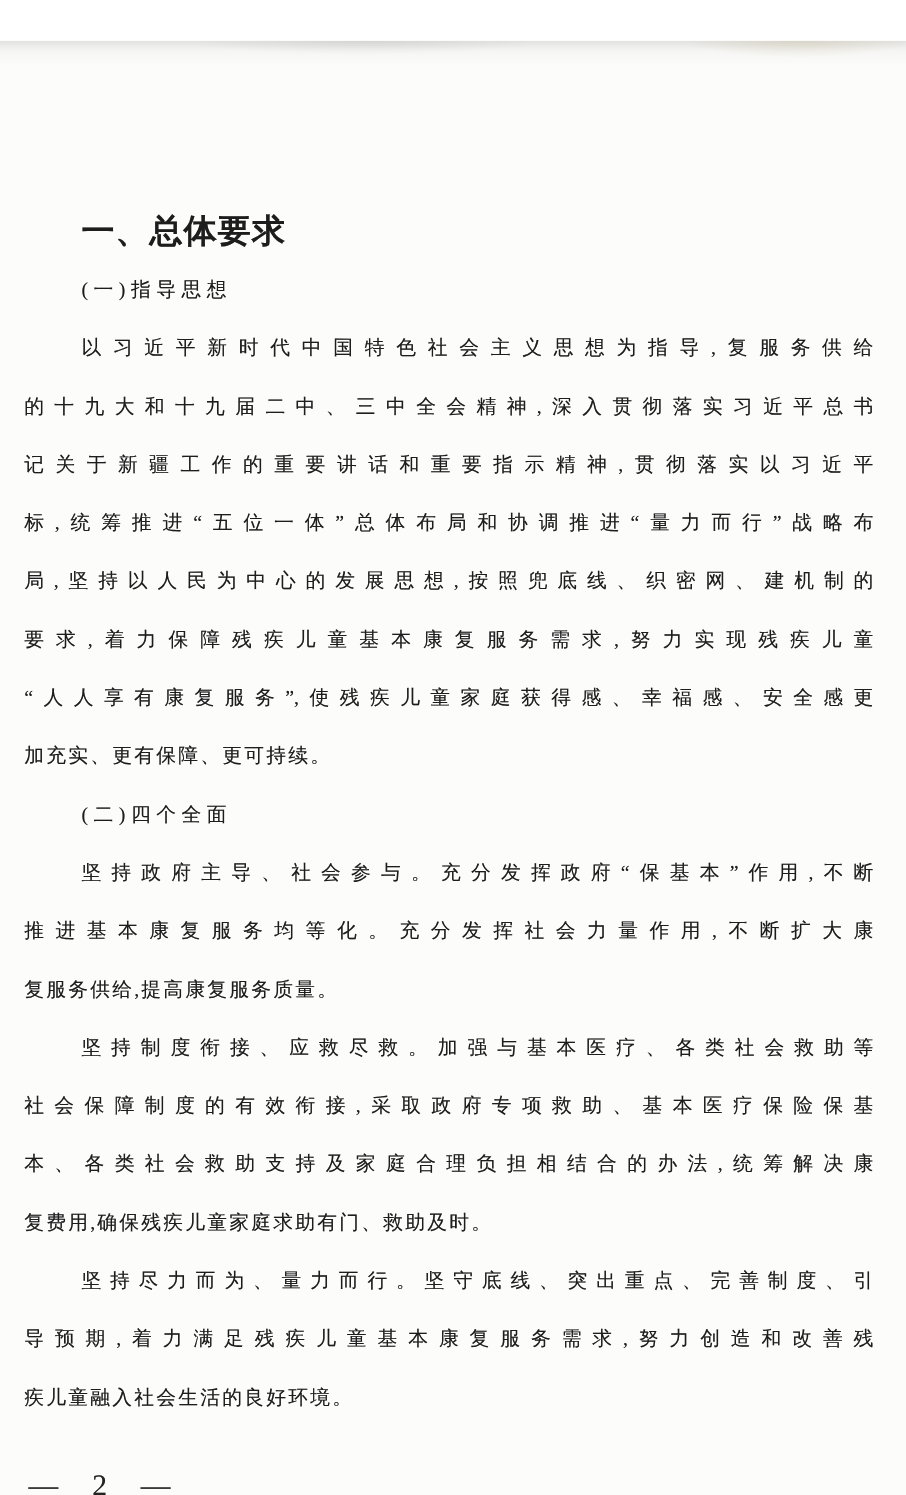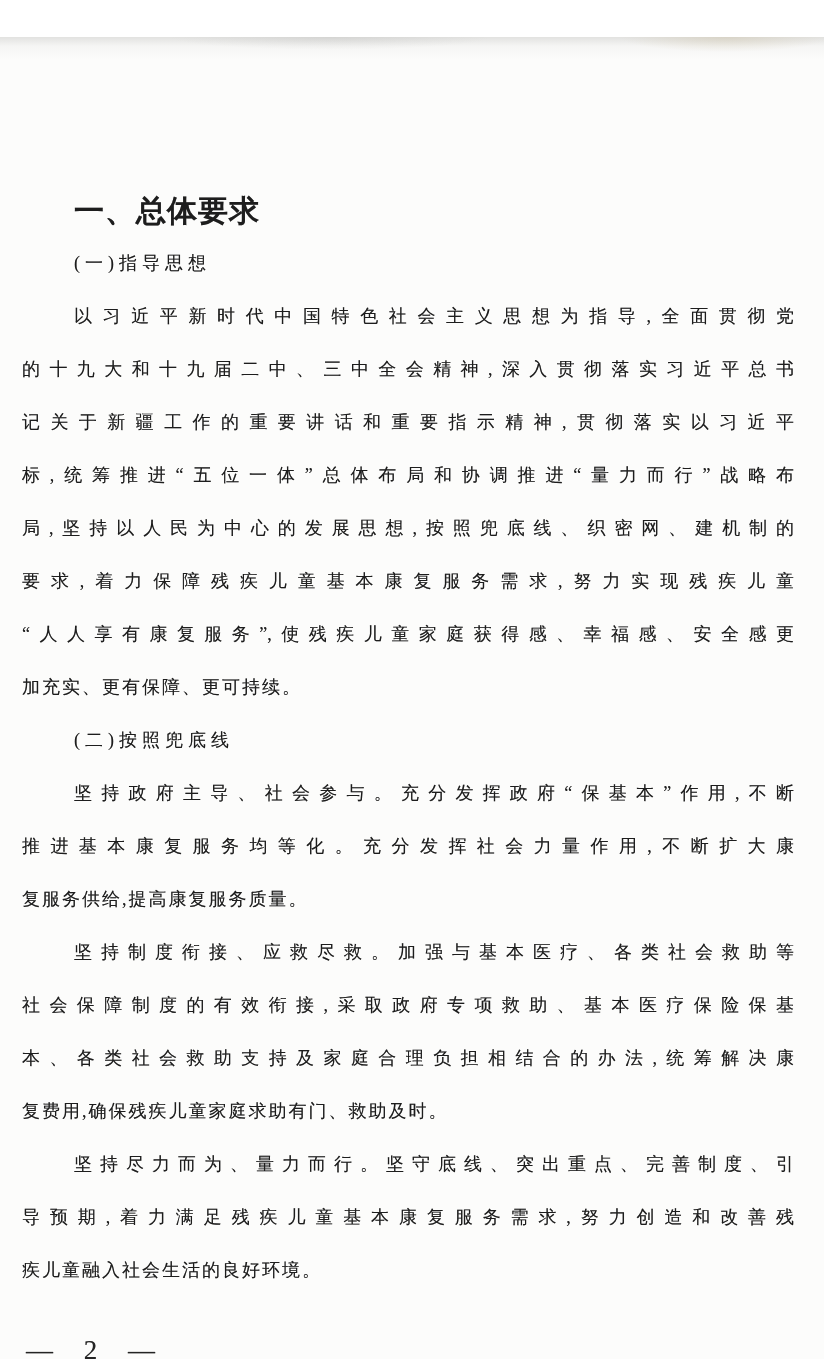--- a/index.html
+++ b/index.html
@@ -59,31 +59,31 @@
 <div class="page">
   <div class="scan-top"></div>
 
   <div class="content">
 
     <div class="line h1 ind">一、总体要求</div>
 
     <div class="line sub ind">(一)指导思想</div>
 
     <div>
-      <div class="line fill ind">以习近平新时代中国特色社会主义思想为指导,全面贯彻党</div>
+      <div class="line fill ind">以习近平新时代中国特色社会主义思想为指导,复服务供给</div>
       <div class="line fill">的十九大和十九届二中、三中全会精神,深入贯彻落实习近平总书</div>
       <div class="line fill">记关于新疆工作的重要讲话和重要指示精神,贯彻落实以习近平</div>
       <div class="line fill">标,统筹推进“五位一体”总体布局和协调推进“量力而行”战略布</div>
       <div class="line fill">局,坚持以人民为中心的发展思想,按照兜底线、织密网、建机制的</div>
       <div class="line fill">要求,着力保障残疾儿童基本康复服务需求,努力实现残疾儿童</div>
       <div class="line fill">“人人享有康复服务”,使残疾儿童家庭获得感、幸福感、安全感更</div>
       <div class="line">加充实、更有保障、更可持续。</div>
     </div>
 
-    <div class="line sub ind">(二)按照兜底线</div>
+    <div class="line sub ind">(二)四个全面</div>
 
     <div>
       <div class="line fill ind">坚持政府主导、社会参与。充分发挥政府“保基本”作用,不断</div>
       <div class="line fill">推进基本康复服务均等化。充分发挥社会力量作用,不断扩大康</div>
       <div class="line">复服务供给,提高康复服务质量。</div>
     </div>
 
     <div>
       <div class="line fill ind">坚持制度衔接、应救尽救。加强与基本医疗、各类社会救助等</div>
       <div class="line fill">社会保障制度的有效衔接,采取政府专项救助、基本医疗保险保基</div>

